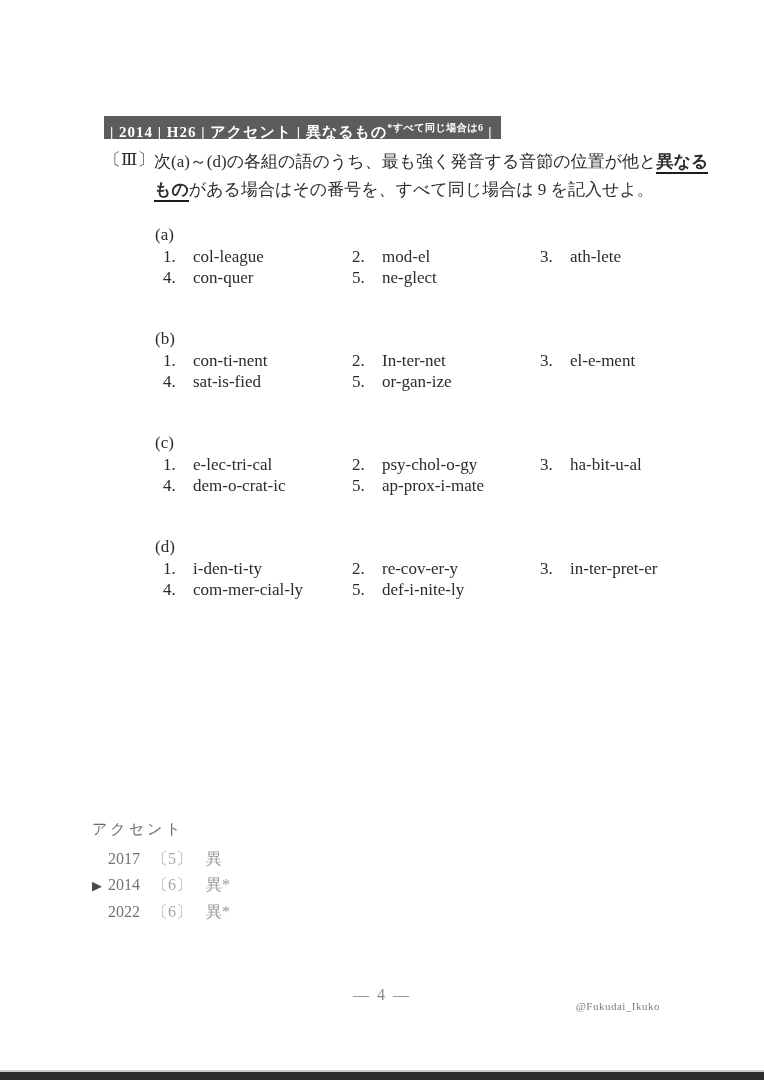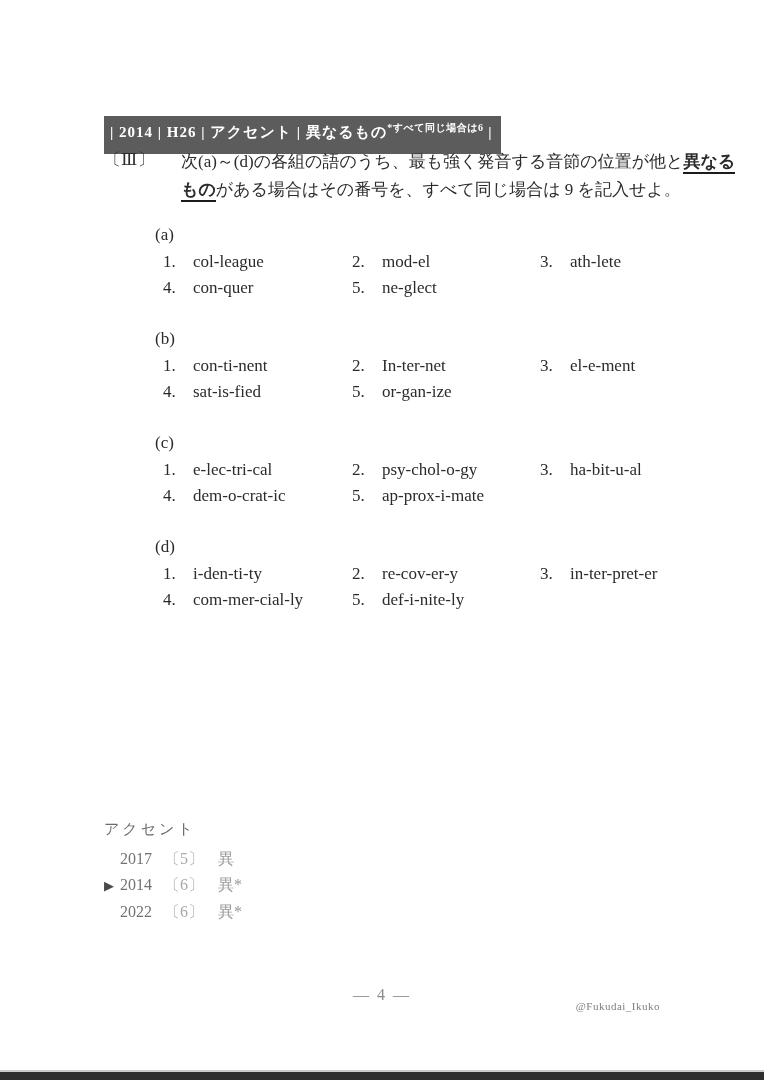--- a/index.html
+++ b/index.html
@@ -19,21 +19,21 @@
   
   .header-bar {
     position: absolute;
     left: 104px;
     top: 116px;
     background: #5c5c5c;
     color: #ffffff;
     font-size: 15px;
     font-weight: bold;
     line-height: 23px;
-    height: 38px;
+    height: 23px;
     padding: 0 8px 0 6px;
     letter-spacing: 1px;
     white-space: nowrap;
   }
   .header-bar sup {
     font-size: 10px;
     font-weight: bold;
     vertical-align: 6px;
     letter-spacing: 0.5px;
   }
@@ -45,48 +45,47 @@
     top: 148px;
     width: 600px;
     font-size: 17px;
     color: #2b2b2b;
   }
   .problem .label {
     position: absolute;
     left: 0;
     top: 0;
   }
-  .problem .lines { margin-left: 77px; }
+  .problem .lines { margin-left: 50px; }
   .problem .line { white-space: nowrap; line-height: 28px; }
   .emph {
     font-weight: bold;
     border-bottom: 2px solid #1c1c1c;
     padding-bottom: 1px;
   }
 
   
   .groups { position: absolute; left: 155px; top: 224px; width: 560px; }
   .group { position: absolute; left: 0; width: 560px; }
   .group-a { top: 0; }
   .group-b { top: 104px; }
   .group-c { top: 208px; }
   .group-d { top: 312px; }
   .group-label { font-size: 17px; line-height: 22px; }
   .word-row {
     display: grid;
     grid-template-columns: 189px 188px auto;
     margin-left: 8px;
-    margin-top: 5px;
     line-height: 21px;
   }
   .word-item { font-size: 17px; white-space: nowrap; }
   .word-item .num { display: inline-block; width: 30px; }
 
   
-  .index { position: absolute; left: 104px; top: 820px; color: #9a9a9a; }
+  .index { position: absolute; left: 92px; top: 820px; color: #9a9a9a; }
   .index-title {
     font-size: 15px;
     color: #6b6b6b;
     letter-spacing: 3px;
     margin-bottom: 7px;
   }
   .index-entry {
     font-size: 16px;
     line-height: 26px;
     white-space: nowrap;

